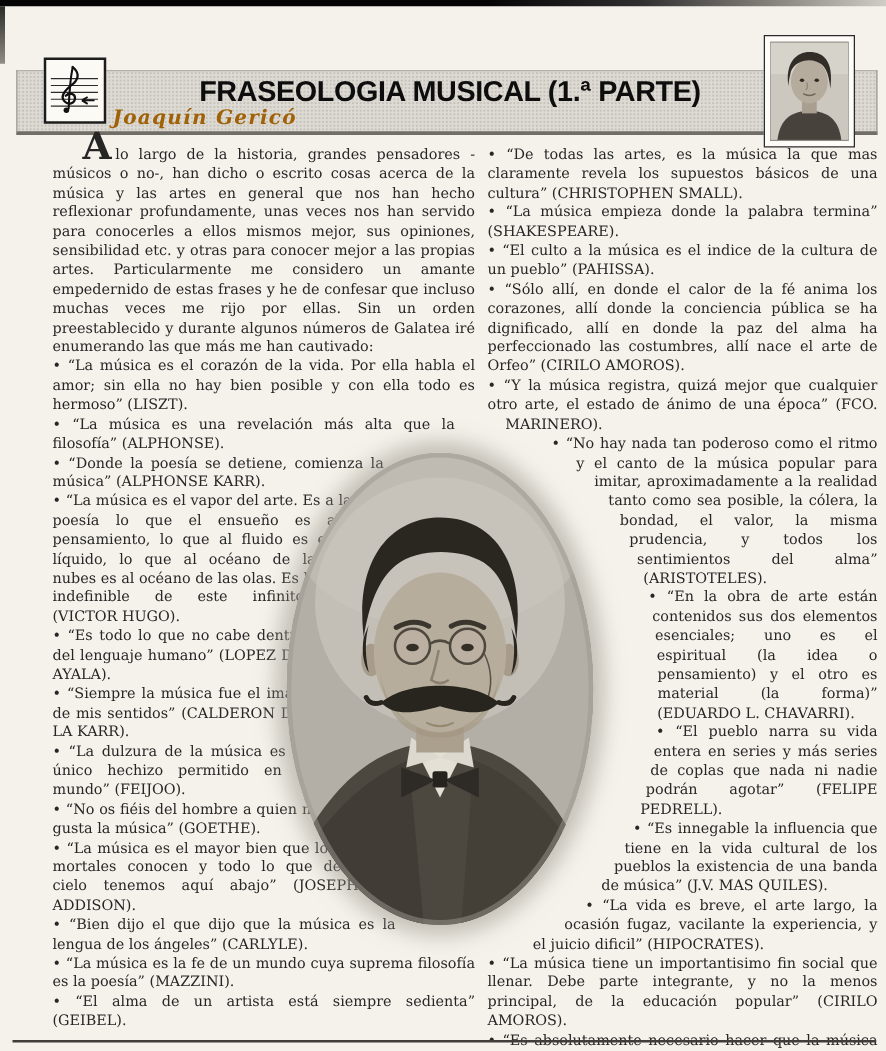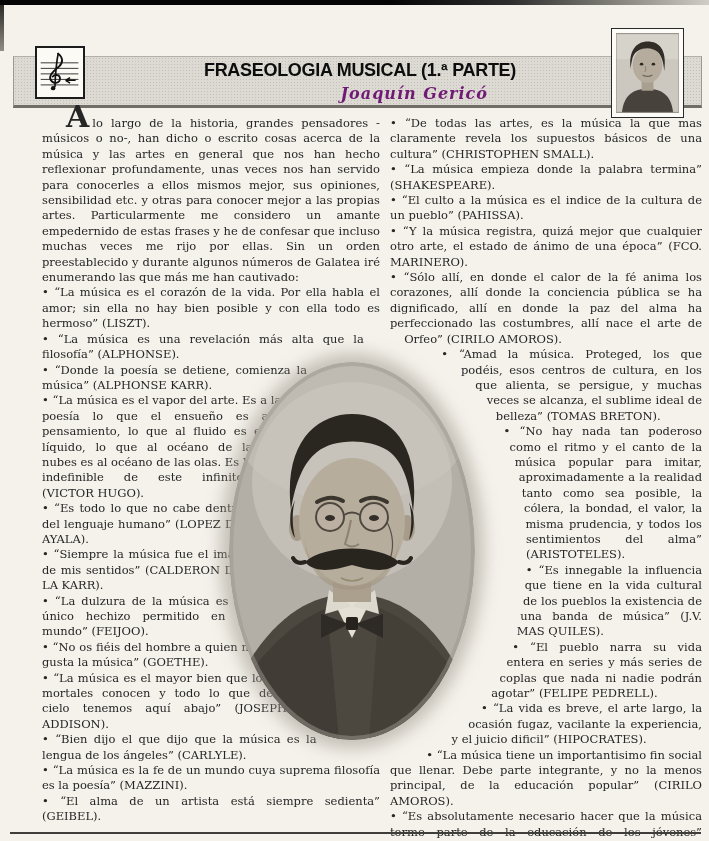--- a/index.html
+++ b/index.html
@@ -14,25 +14,25 @@
   .band{position:absolute;left:13px;top:56px;width:687px;height:48px;
       background-color:#dcdad3;
       background-image:radial-gradient(circle,#c3c1b9 0.8px,rgba(0,0,0,0) 0.9px);
       background-size:3px 3px;
       border-top:1px solid #b2b0a9;border-bottom:3px solid #706e67;
       border-left:1px solid #9a988f;border-right:1px solid #9a988f;}
   .clef-box{position:absolute;left:35px;top:46px;width:50px;height:53px;background:#fbfaf5;
       border:2px solid #1c1c1c;box-sizing:border-box;}
   .clef-box svg{display:block;width:100%;height:100%;}
   .title{position:absolute;left:90px;top:60px;width:540px;margin:0;text-align:center;
-      font-family:"Liberation Sans",sans-serif;font-weight:800;font-size:18px;
+      font-family:"Liberation Sans",sans-serif;font-weight:800;font-size:23px;
       letter-spacing:-0.3px;color:#0d0d0d;white-space:nowrap;}
-  .author{position:absolute;left:90px;top:84px;width:398px;text-align:right;
+  .author{position:absolute;left:90px;top:84px;width:398px;
       font-family:"DejaVu Serif",serif;font-style:italic;font-weight:bold;
-      font-size:16px;letter-spacing:1px;color:#701a75;}
+      font-size:16px;letter-spacing:1px;color:#a16207;}
   .author-photo{position:absolute;left:611px;top:28px;width:73px;height:90px;
       background:#fdfcf8;border:1.5px solid #2a2a2a;padding:4px;box-sizing:border-box;}
   .author-photo svg{display:block;width:100%;height:100%;}
   
   .columns{position:absolute;left:10px;top:116px;width:692px;height:716px;display:flex;gap:10px;}
   .col{color:#262626;}
   .col-left{width:338px;margin-left:32px;}
   .col-right{flex:1;}
   p{margin:0;text-align:justify;font-size:11.5px;line-height:15.4px;color:#262626;}
   .bigcap{font-size:30px;line-height:0;font-weight:bold;margin-left:24px;margin-right:3px;}
@@ -132,32 +132,32 @@
     <section class="col col-right">
       <div class="wrap-left"></div>
       <div>
 
           <p class="quote">• “De todas las artes, es la música la que mas claramente revela los supuestos básicos de una cultura” (CHRISTOPHEN SMALL).</p>
 
           <p class="quote">• “La música empieza donde la palabra termina” (SHAKESPEARE).</p>
 
           <p class="quote">• “El culto a la música es el indice de la cultura de un pueblo” (PAHISSA).</p>
 
+          <p class="quote">• “Sólo allí, en donde el calor de la fé anima los corazones, allí donde la conciencia pública se ha dignificado, allí en donde la paz del alma ha perfeccionado las costumbres, allí nace el arte de Orfeo” (CIRILO AMOROS).</p>
+
           <p class="quote">• “Y la música registra, quizá mejor que cualquier otro arte, el estado de ánimo de una época” (FCO. MARINERO).</p>
 
-          <p class="quote">• “Sólo allí, en donde el calor de la fé anima los corazones, allí donde la conciencia pública se ha dignificado, allí en donde la paz del alma ha perfeccionado las costumbres, allí nace el arte de Orfeo” (CIRILO AMOROS).</p>
-
-          <p class="quote">• “Amad la música. Proteged, los que podéis, esos centros de cultura, en los que alienta, se persigue, y muchas veces se alcanza, el sublime ideal de belleza” (TOMAS BRETON).</p>
 
           <p class="quote">• “No hay nada tan poderoso como el ritmo y el canto de la música popular para imitar, aproximadamente a la realidad tanto como sea posible, la cólera, la bondad, el valor, la misma prudencia, y todos los sentimientos del alma” (ARISTOTELES).</p>
 
+          <p class="quote">• “En la obra de arte están contenidos sus dos elementos esenciales; uno es el espiritual (la idea o pensamiento) y el otro es material (la forma)” (EDUARDO L. CHAVARRI).</p>
+
+          <p class="quote">• “El pueblo narra su vida entera en series y más series de coplas que nada ni nadie podrán agotar” (FELIPE PEDRELL).</p>
 
           <p class="quote">• “Es innegable la influencia que tiene en la vida cultural de los pueblos la existencia de una banda de música” (J.V. MAS QUILES).</p>
-
-          <p class="quote">• “El pueblo narra su vida entera en series y más series de coplas que nada ni nadie podrán agotar” (FELIPE PEDRELL).</p>
 
           <p class="quote">• “La vida es breve, el arte largo, la ocasión fugaz, vacilante la experiencia, y el juicio dificil” (HIPOCRATES).</p>
 
 
           <p class="quote">• “La música tiene un importantisimo fin social que llenar. Debe parte integrante, y no la menos principal, de la educación popular” (CIRILO AMOROS).</p>
 
           <p class="quote">• “Es absolutamente necesario hacer que la música torme parte de la educación de los jóvenes” (ARISTOTELES).</p>
 
         </div>
     </section>

